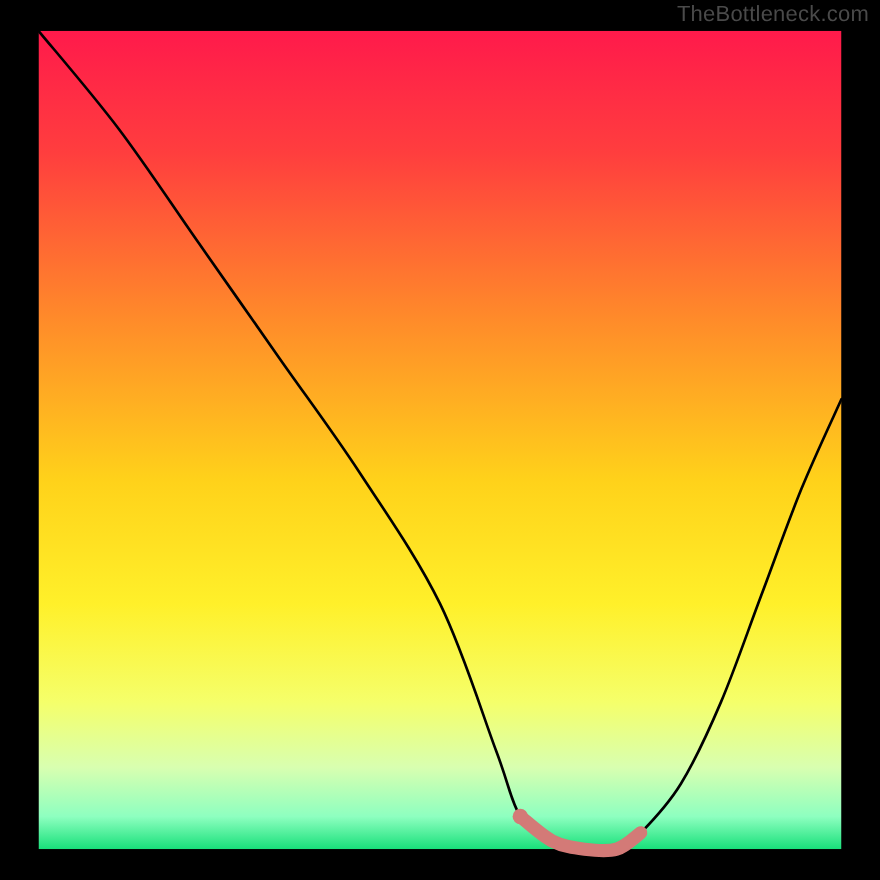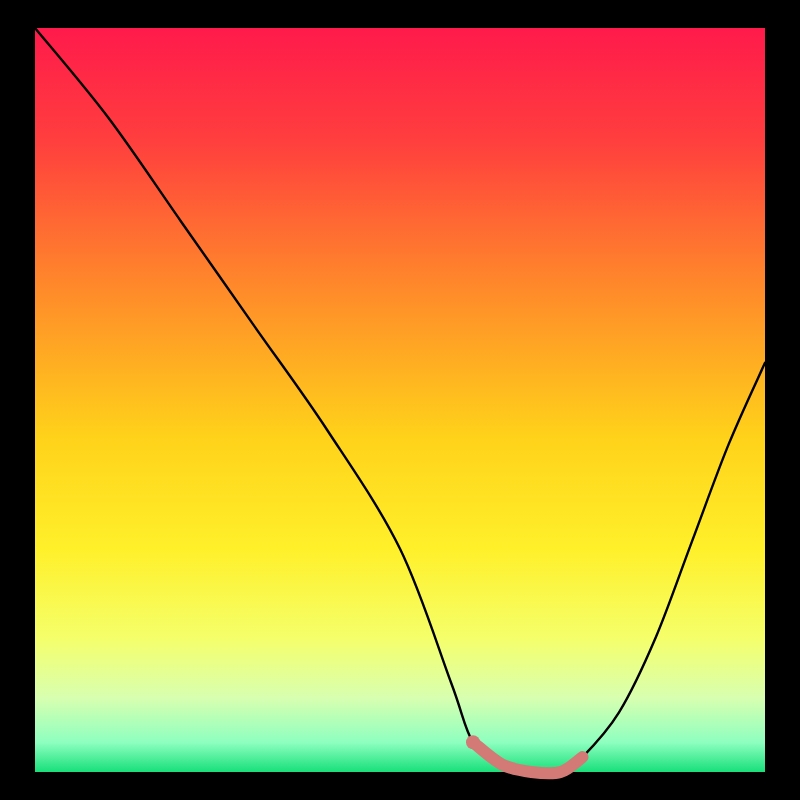--- a/index.html
+++ b/index.html
@@ -48,20 +48,21 @@
     width: 100%;
     height: 100%;
     overflow: visible;
   }
 </style>
 </head>
 <body>
 
 <div class="frame">
 
+  <div class="watermark">TheBottleneck.com</div>
 
   <div class="plot-area">
 
     <svg class="gradient-bg" viewBox="0 0 730 744" preserveAspectRatio="none">
       <defs>
         <linearGradient id="bgGrad" x1="0" y1="0" x2="0" y2="1">
             <stop offset="0%" stop-color="#ff1a4b"></stop>
             <stop offset="15%" stop-color="#ff3e3e"></stop>
             <stop offset="35%" stop-color="#ff8a2a"></stop>
             <stop offset="55%" stop-color="#ffd21a"></stop>

